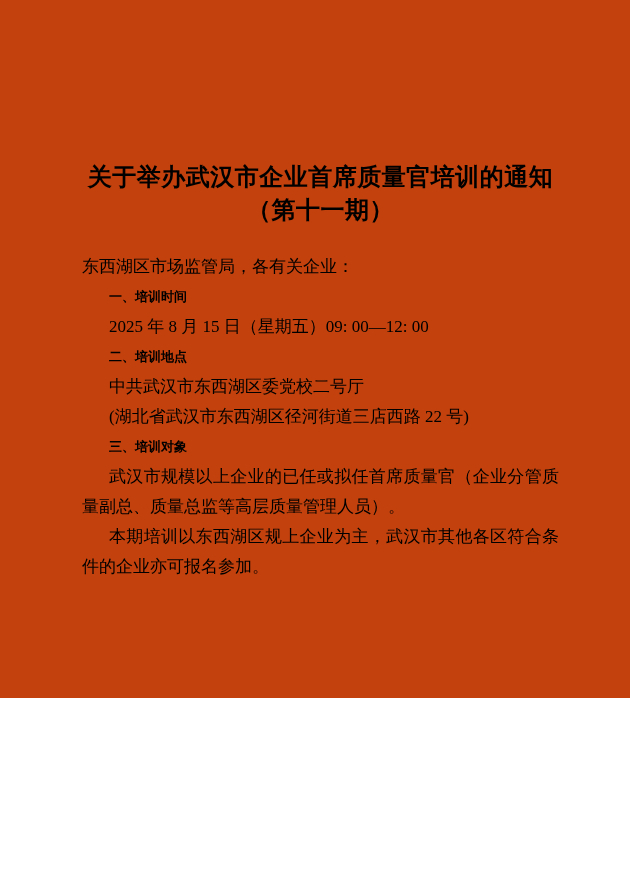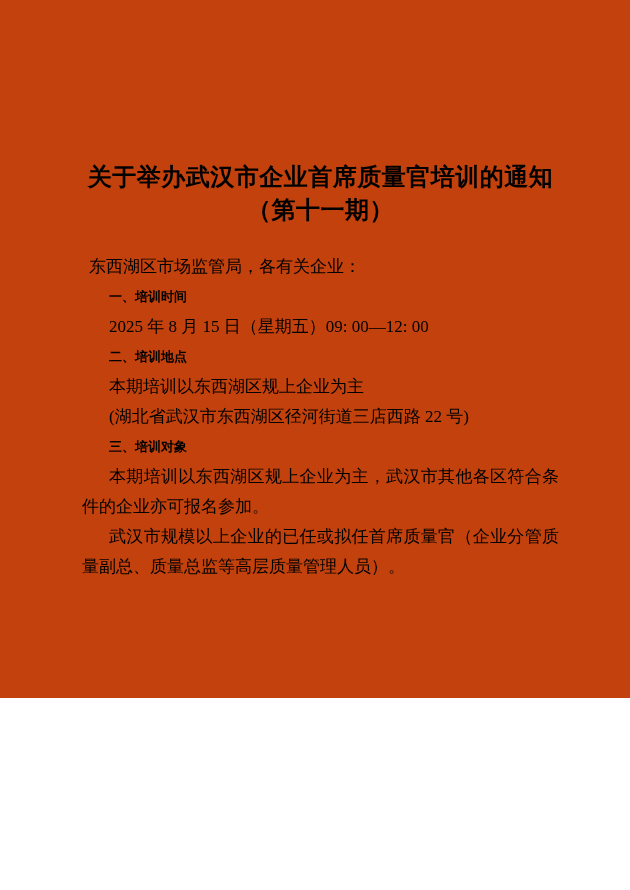--- a/index.html
+++ b/index.html
@@ -39,21 +39,20 @@
     text-justify: inter-character;
     line-break: strict;
     word-break: normal;
   }
   .body-text p {
     margin: 0;
     text-indent: 27px;
   }
   .body-text p.no-indent {
     text-indent: 0;
-    margin-left: 7px;
   }
   .sec-heading {
     font-family: "Liberation Sans", "DejaVu Sans", sans-serif;
     font-weight: 700;
     font-size: 13px;
     line-height: 30px;
     text-indent: 27px;
     margin: 0;
   }
   .page-num {
@@ -77,24 +76,24 @@
       <span>关于举办武汉市企业首席质量官培训的通知</span><br>
       <span>（第十一期）</span>
     </h1>
 
     <div class="body-text">
       <p class="no-indent">东西湖区市场监管局，各有关企业：</p>
       <div id="sections">
           <p class="sec-heading">一、培训时间</p>
           <p>2025 年 8 月 15 日（星期五）09: 00—12: 00</p>
           <p class="sec-heading">二、培训地点</p>
-          <p>本期培训以东西湖区规上企业为主</p>
+          <p>中共武汉市东西湖区委党校二号厅</p>
           <p>(湖北省武汉市东西湖区径河街道三店西路 22 号)</p>
           <p class="sec-heading">三、培训对象</p>
+          <p>武汉市规模以上企业的已任或拟任首席质量官（企业分管质量副总、质量总监等高层质量管理人员）。</p>
           <p>本期培训以东西湖区规上企业为主，武汉市其他各区符合条件的企业亦可报名参加。</p>
-          <p>武汉市规模以上企业的已任或拟任首席质量官（企业分管质量副总、质量总监等高层质量管理人员）。</p>
         </div>
     </div>
 
   </div>
 
   <div class="page-num">1</div>
 </div>
 
 </body></html>

